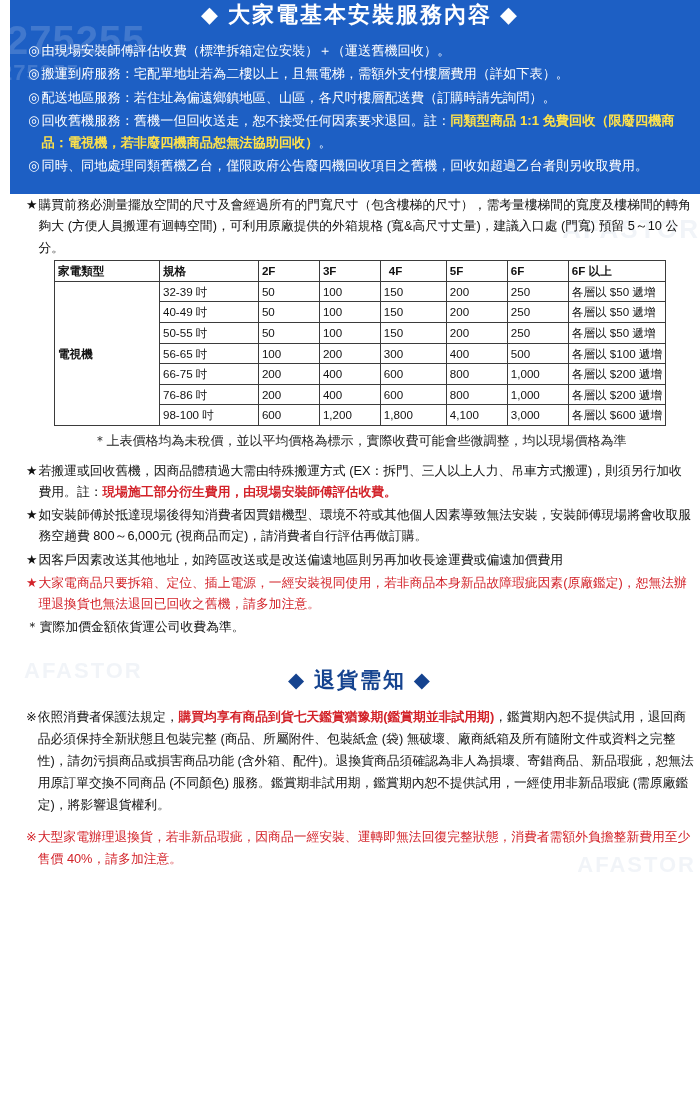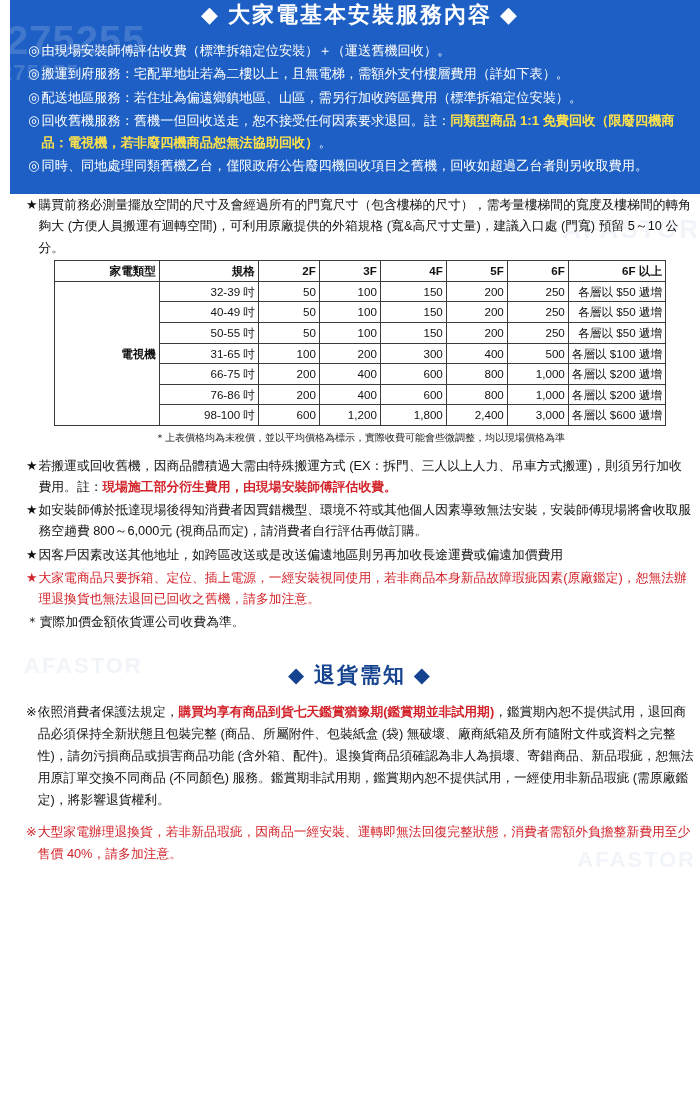--- a/index.html
+++ b/index.html
@@ -120,32 +120,32 @@
 
   
   table.fee {
     border-collapse: collapse;
     margin: 2px auto 4px auto;
     font-size: 11.6px;
     width: 612px;
   }
   table.fee th, table.fee td {
     border: 1px solid #3b3b3b;
-    text-align: right;
+    text-align: left;
     padding: 2px 3px;
     line-height: 1.35;
     white-space: nowrap;
   }
   table.fee th {
     font-weight: bold;
     background: #ffffff;
   }
   td.left-cell { font-weight: bold; }
   .note-small {
-    font-size: 10px;
+    font-size: 13px;
     text-align: center;
     margin: 2px 0 8px 0;
     color: #222;
   }
 
   
   .ret-body {
     padding: 0 16px 8px 16px;
     font-size: 12.8px;
     line-height: 1.72;
@@ -172,21 +172,21 @@
         <span class="btext">由現場安裝師傅評估收費（標準拆箱定位安裝）＋（運送舊機回收）。</span>
       </div>
 
       <div class="bline">
         <span class="bmark">◎</span>
         <span class="btext">搬運到府服務：宅配單地址若為二樓以上，且無電梯，需額外支付樓層費用（詳如下表）。</span>
       </div>
 
       <div class="bline">
         <span class="bmark">◎</span>
-        <span class="btext">配送地區服務：若住址為偏遠鄉鎮地區、山區，需另行加收跨區費用（標準拆箱定位安裝）。</span>
+        <span class="btext">配送地區服務：若住址為偏遠鄉鎮地區、山區，各尺吋樓層配送費（訂購時請先詢問）。</span>
       </div>
 
       <div class="bline">
         <span class="bmark">◎</span>
         <span class="btext"><span>回收舊機服務：舊機一但回收送走，恕不接受任何因素要求退回。註：</span><span class="hl-yellow">同類型商品 1:1 免費回收（限廢四機商品：電視機，若非廢四機商品恕無法協助回收）</span><span>。</span></span>
       </div>
 
       <div class="bline">
         <span class="bmark">◎</span>
         <span class="btext">同時、同地處理同類舊機乙台，僅限政府公告廢四機回收項目之舊機，回收如超過乙台者則另收取費用。</span>
@@ -244,21 +244,21 @@
           <tr>
             <td>50-55 吋</td>
             <td>50</td>
             <td>100</td>
             <td>150</td>
             <td>200</td>
             <td>250</td>
             <td>各層以 $50 遞增</td>
           </tr>
           <tr>
-            <td>31-65 吋</td>
+            <td>56-65 吋</td>
             <td>100</td>
             <td>200</td>
             <td>300</td>
             <td>400</td>
             <td>500</td>
             <td>各層以 $100 遞增</td>
           </tr>
           <tr>
             <td>66-75 吋</td>
             <td>200</td>
@@ -275,21 +275,21 @@
             <td>600</td>
             <td>800</td>
             <td>1,000</td>
             <td>各層以 $200 遞增</td>
           </tr>
           <tr>
             <td>98-100 吋</td>
             <td>600</td>
             <td>1,200</td>
             <td>1,800</td>
-            <td>2,400</td>
+            <td>4,100</td>
             <td>3,000</td>
             <td>各層以 $600 遞增</td>
           </tr>
         </tbody>
       </table>
 
       <div class="note-small">＊上表價格均為未稅價，並以平均價格為標示，實際收費可能會些微調整，均以現場價格為準</div>
 
       <div class="p">
         <span class="mark">★</span>

